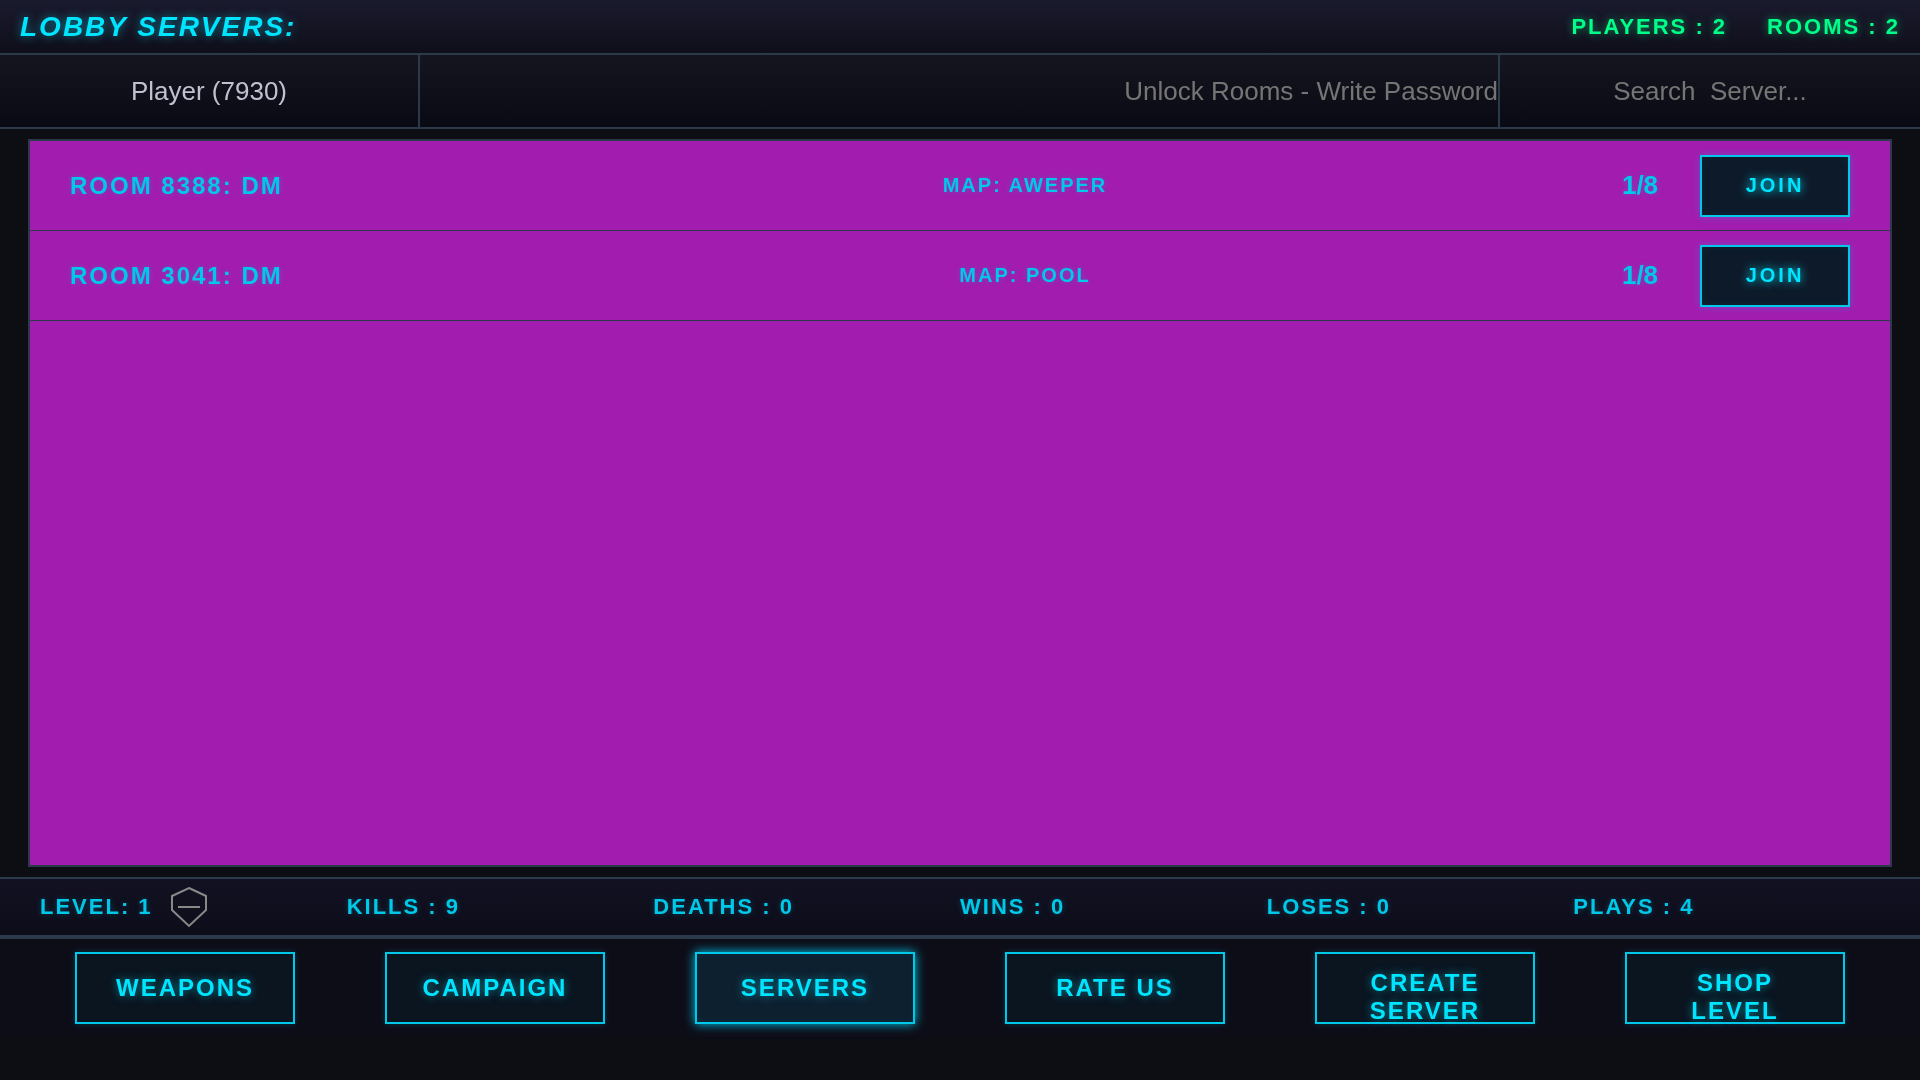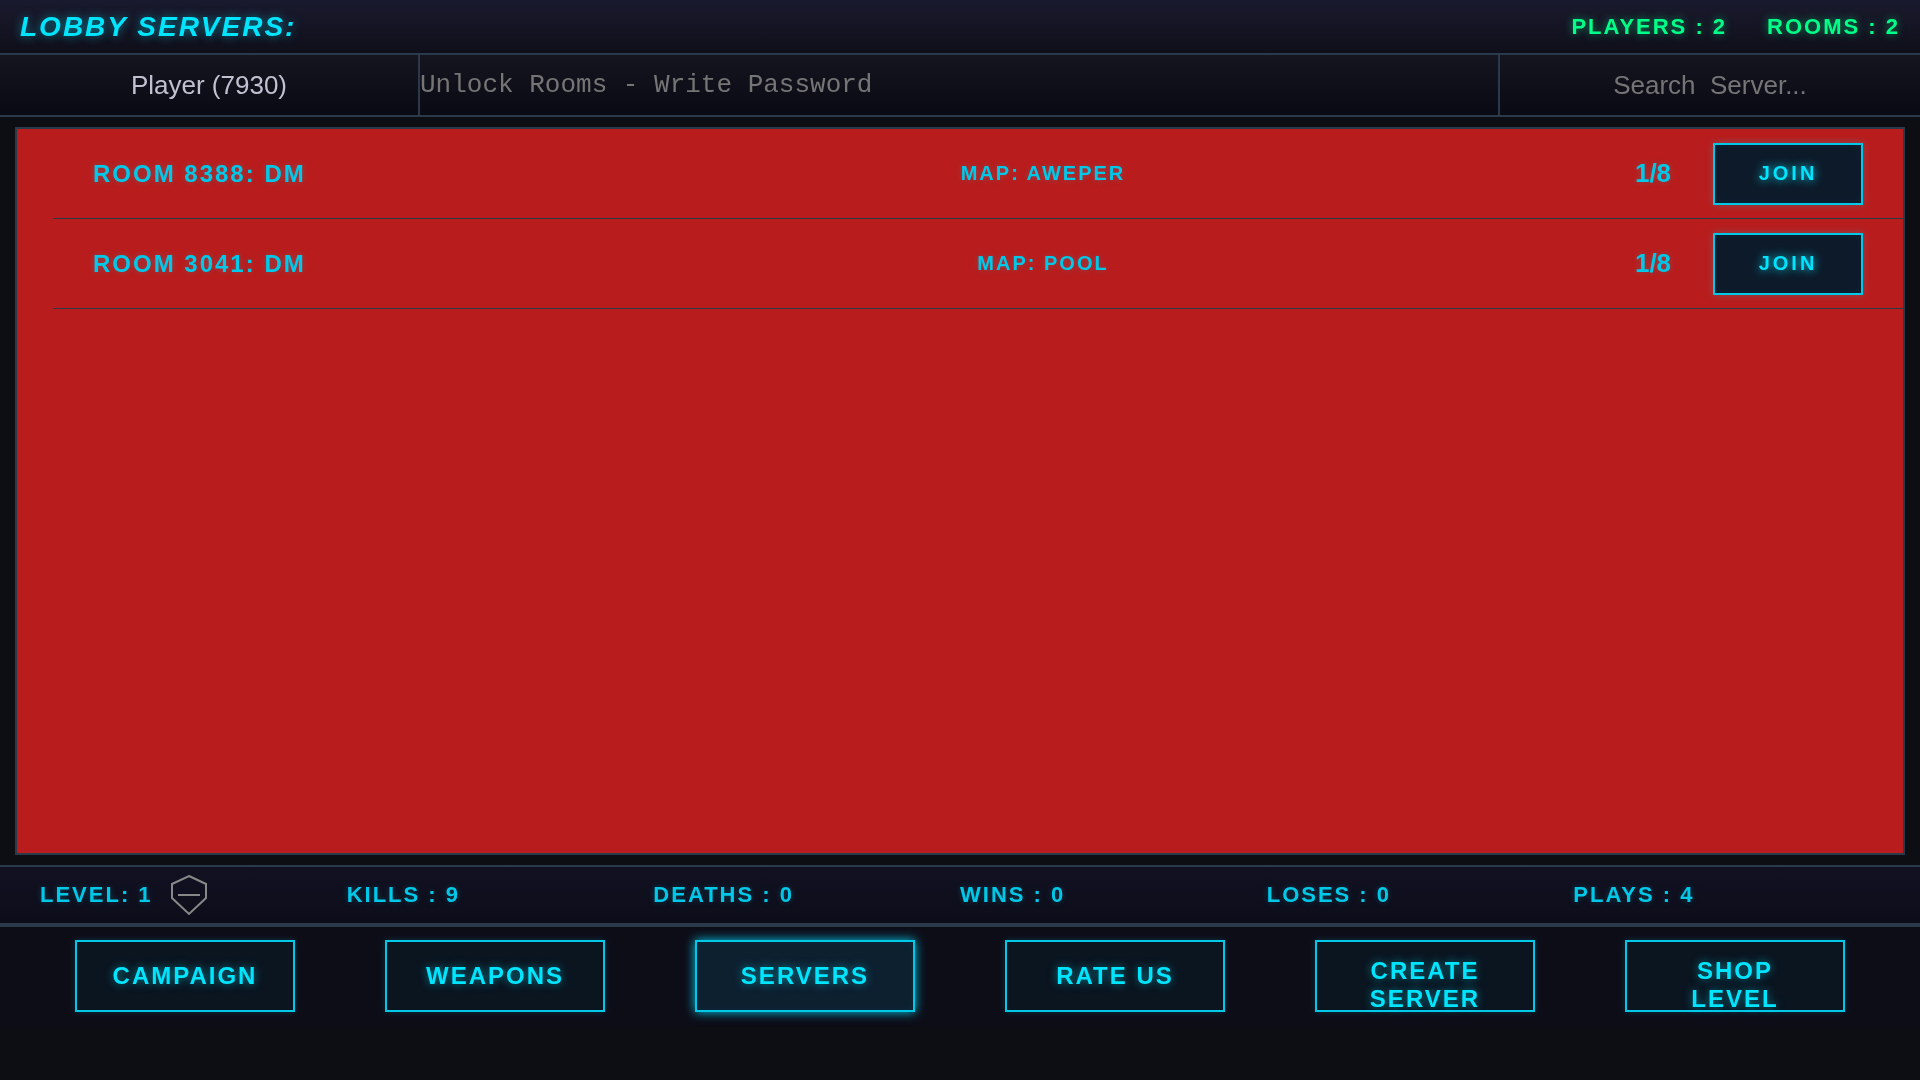--- a/index.html
+++ b/index.html
@@ -45,21 +45,21 @@
       font-size: 22px;
       font-weight: bold;
       letter-spacing: 2px;
       text-shadow: 0 0 8px #00ff8888;
     }
 
     
     .input-bar {
       background: linear-gradient(180deg, #151520 0%, #0a0a15 100%);
       border-bottom: 2px solid #2a3a4a;
-      height: 62px;
+      height: 74px;
       display: flex;
       align-items: center;
       padding: 0;
     }
 
     .player-name-box {
       width: 420px;
       height: 100%;
       display: flex;
       align-items: center;
@@ -86,24 +86,23 @@
       align-items: center;
       justify-content: center;
       border-right: 2px solid #2a3a4a;
     }
 
     .password-box input {
       background: transparent;
       border: none;
       color: #606070;
       font-size: 26px;
-      text-align: left;
+      text-align: right;
       width: 100%;
       outline: none;
-      font-family: Liberation Mono, monospace;
     }
 
     .search-box {
       width: 420px;
       height: 100%;
       display: flex;
       align-items: center;
       justify-content: center;
     }
 
@@ -112,27 +111,26 @@
       border: none;
       color: #606070;
       font-size: 26px;
       text-align: center;
       width: 100%;
       outline: none;
     }
 
     
     .main-content {
-      background: #b91c1c;
+      background: #a21caf;
       border: 2px solid #2a3a4a;
-      margin: 10px 15px;
+      margin: 10px 28px;
       height: calc(1080px - 55px - 62px - 20px - 115px - 100px);
       position: relative;
       overflow-y: auto;
-      padding-left: 36px;
     }
 
     
     .room-row {
       display: flex;
       align-items: center;
       height: 90px;
       border-bottom: 1px solid #2a3a4a;
       padding: 0 40px;
       cursor: pointer;
@@ -303,21 +301,21 @@
   </div>
   <div class="stat-item">
     <span class="stat-text">LOSES : 0</span>
   </div>
   <div class="stat-item">
     <span class="stat-text">PLAYS : 4</span>
   </div>
 </div>
 
 <div class="bottom-nav">
+  <button class="nav-btn">WEAPONS</button>
   <button class="nav-btn">CAMPAIGN</button>
-  <button class="nav-btn">WEAPONS</button>
   <button class="nav-btn active">SERVERS</button>
   <button class="nav-btn">RATE US</button>
   <button class="nav-btn" style="white-space:pre-line;">CREATE
 SERVER</button>
   <button class="nav-btn" style="white-space:pre-line;">SHOP
 LEVEL</button>
 </div>
 
 </body></html>

